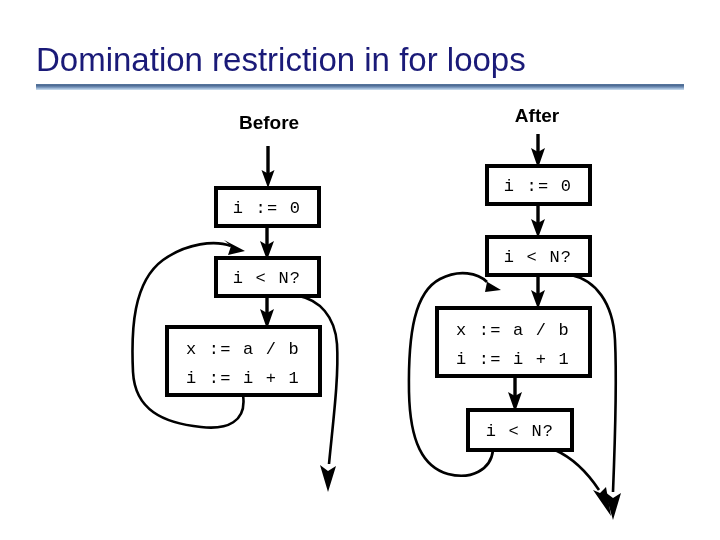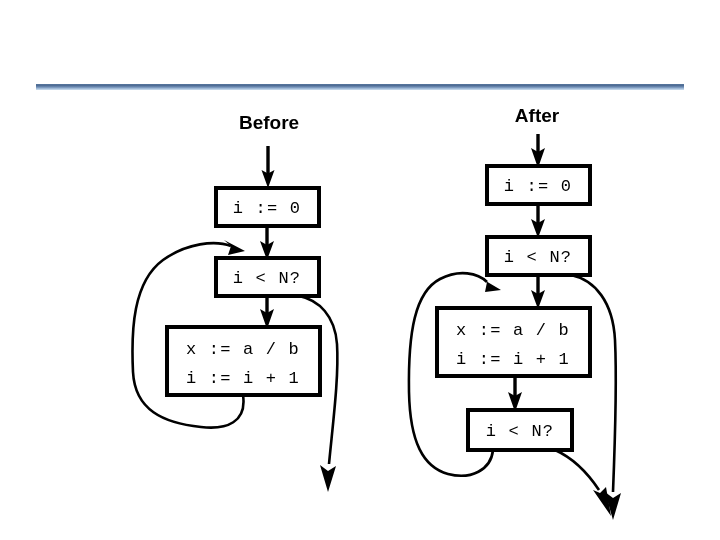--- a/index.html
+++ b/index.html
@@ -92,20 +92,21 @@
   .arrow-head {
     fill: #000000;
     stroke: none;
   }
 </style>
 </head>
 <body>
 
 <div id="slide">
 
+  <div id="slide-title">Domination restriction in for loops</div>
 
   <div id="title-rule"></div>
 
   <div id="figure">
     <svg width="720" height="440" viewBox="0 0 720 440" xmlns="http://www.w3.org/2000/svg">
 
       <g>
 
         <text class="fig-label" x="254" y="37" text-anchor="middle">Before</text>
 

